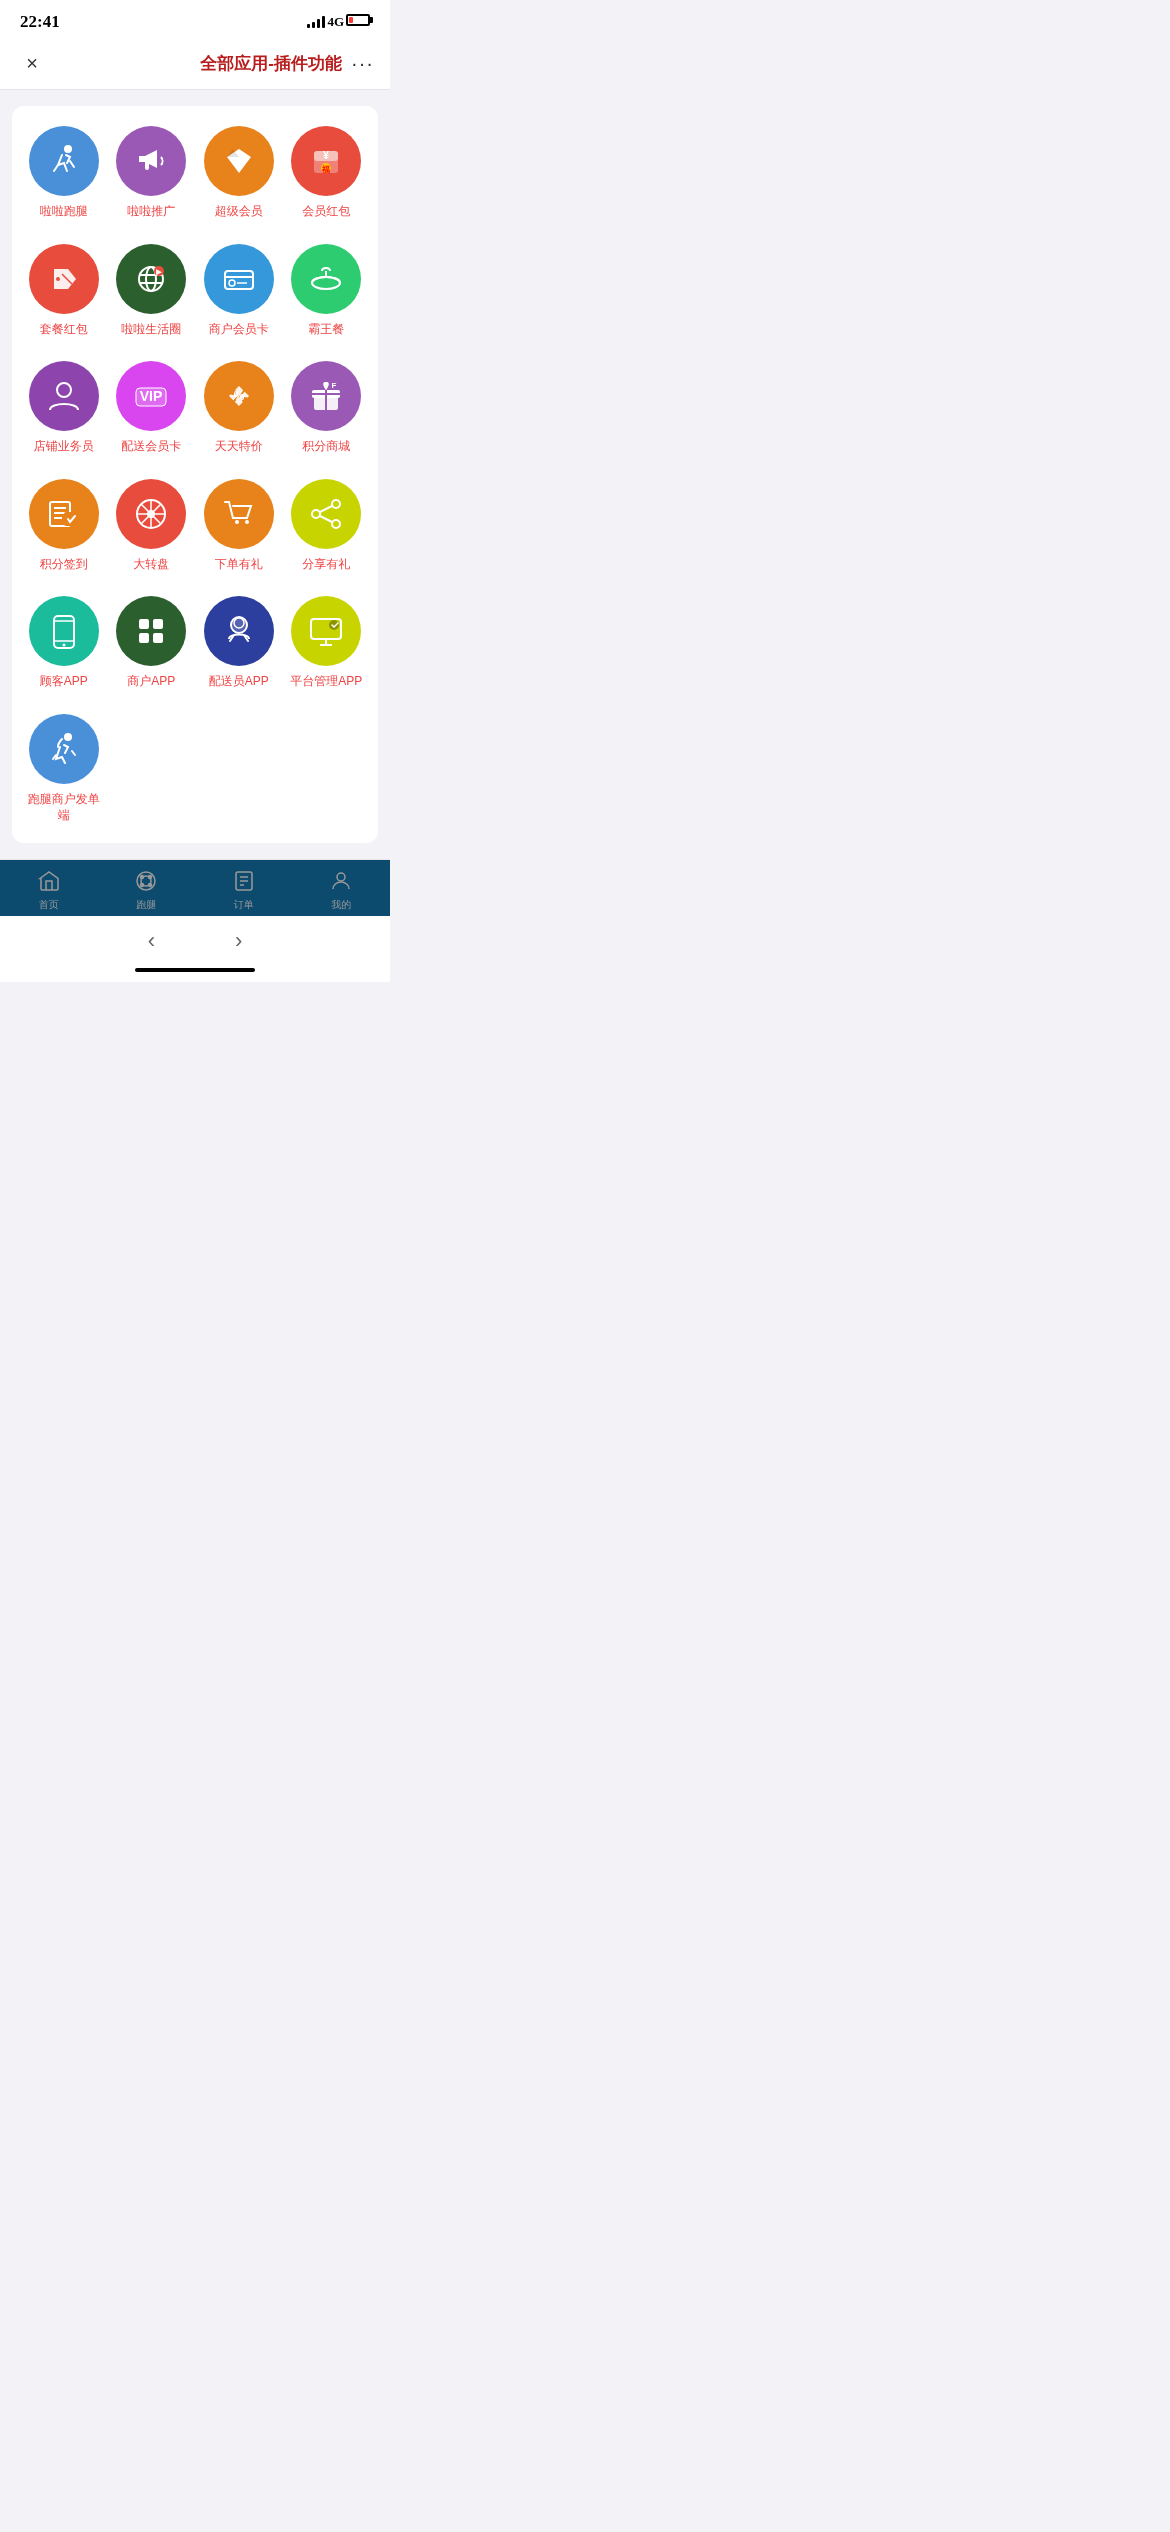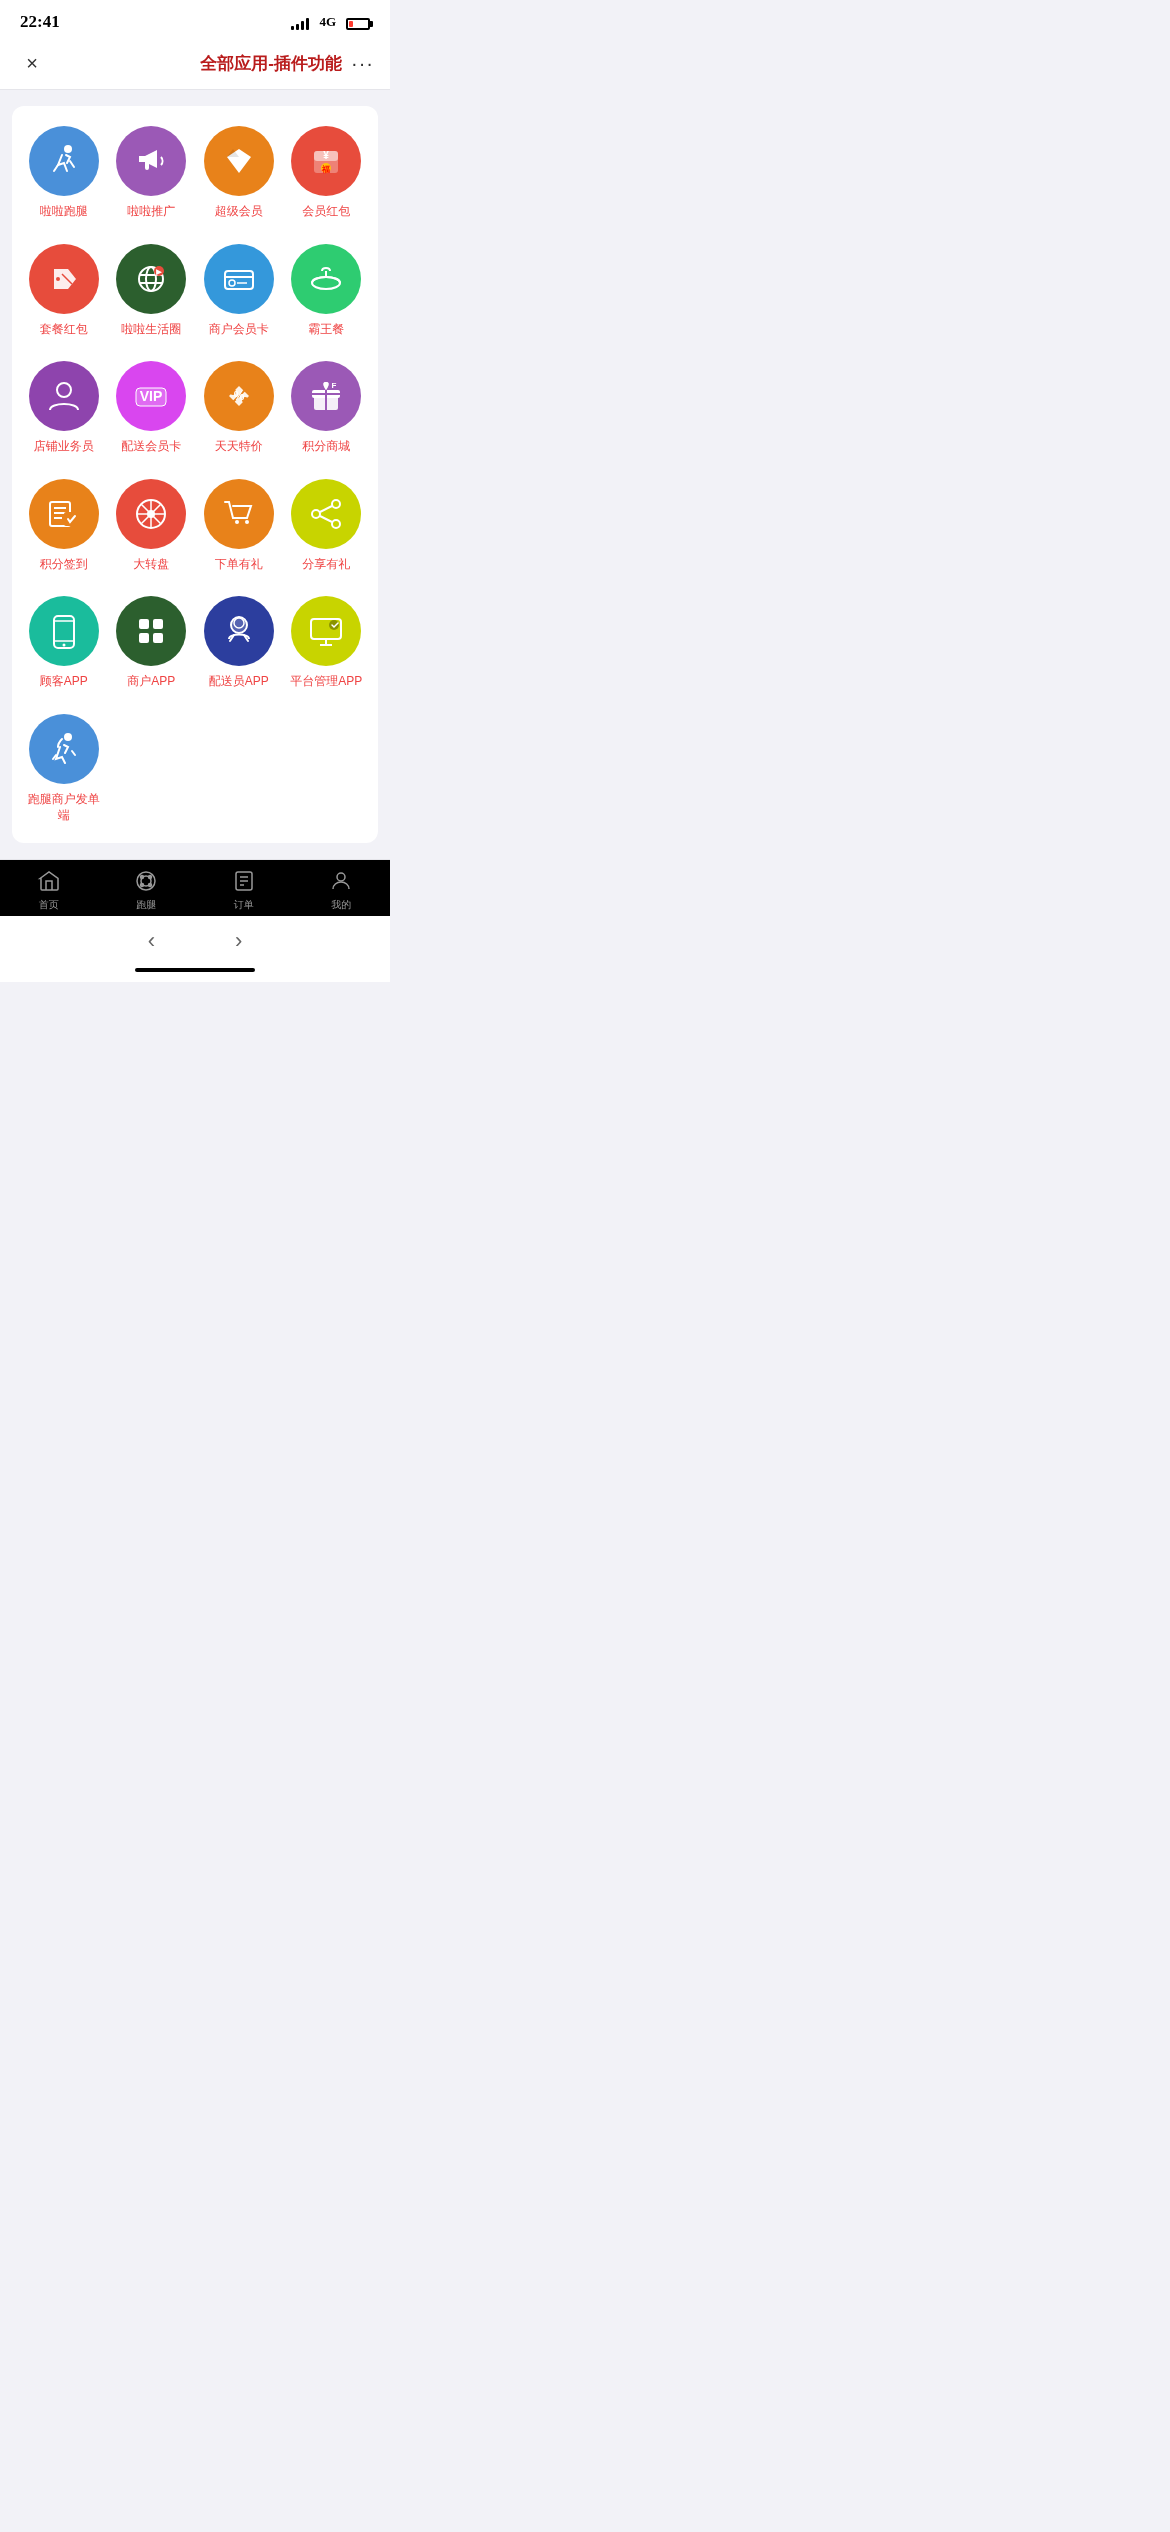--- a/index.html
+++ b/index.html
@@ -23,22 +23,22 @@
       background: #fff;
       font-family: Liberation Serif, serif;
     }
     .status-time {
       font-size: 17px;
       font-weight: 700;
       color: #000;
     }
     .status-icons {
       display: flex;
-      align-items: flex-end;
-      gap: 10px;
+      align-items: flex-start;
+      gap: 2px;
     }
     .signal-bars {
       display: flex;
       align-items: flex-end;
       gap: 2px;
       height: 14px;
     }
     .signal-bars span {
       background: #000;
       width: 3px;
@@ -160,21 +160,21 @@
 
     
     .app-icon svg {
       width: 40px;
       height: 40px;
       fill: white;
     }
 
     
     .bottom-nav {
-      background: #000000;
+      background: #0c4a6e;
       border-top: 1px solid #e5e5ea;
       display: flex;
       justify-content: space-around;
       padding: 8px 0 4px;
     }
     .nav-item {
       display: flex;
       flex-direction: column;
       align-items: center;
       gap: 4px;

